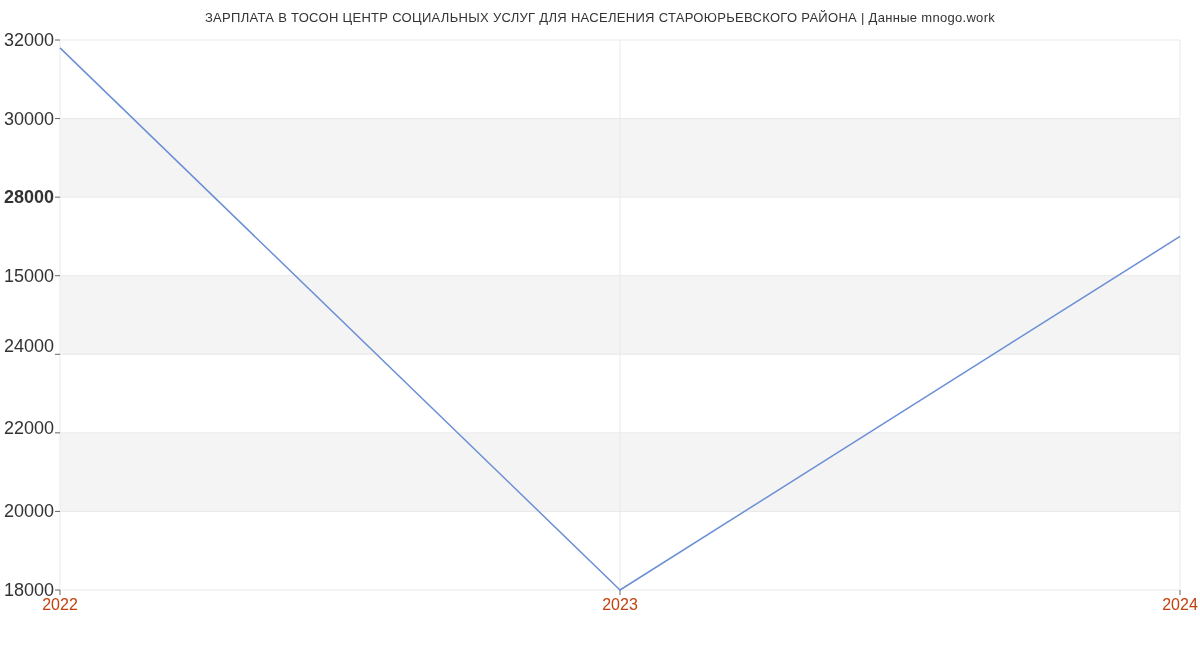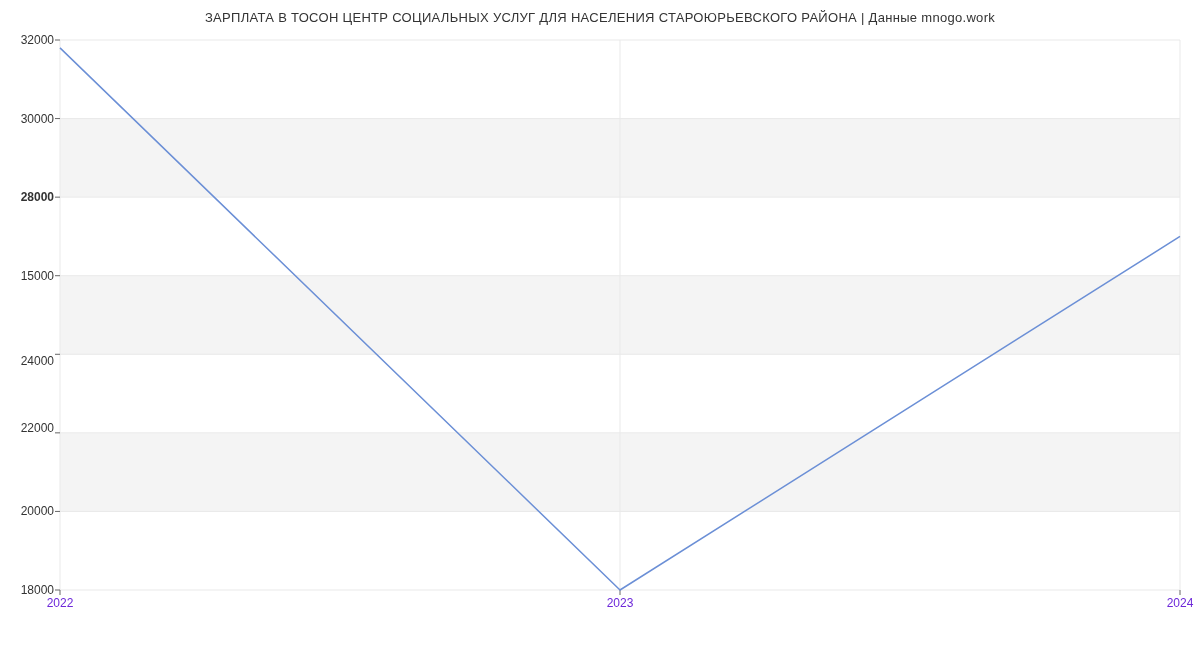--- a/index.html
+++ b/index.html
@@ -32,31 +32,31 @@
     top: 40px;
     width: 1120px;
     height: 550px;
   }
   .plot svg {
     display: block;
   }
   .ytick-label {
     position: absolute;
     right: 1146px; 
-    font-size: 12px;
+    font-size: 18px;
     color: #333;
     transform: translateY(-50%);
     text-align: right;
     width: 50px;
   }
   .xtick-label {
     position: absolute;
     top: 596px;
-    font-size: 12px;
-    color: #6d28d9;
+    font-size: 16px;
+    color: #c2410c;
     transform: translateX(-50%);
     white-space: nowrap;
   }
 </style>
 </head>
 <body>
 
 <div class="chart-wrap">
   <div class="title">ЗАРПЛАТА В ТОСОН ЦЕНТР СОЦИАЛЬНЫХ УСЛУГ ДЛЯ НАСЕЛЕНИЯ СТАРОЮРЬЕВСКОГО РАЙОНА | Данные mnogo.work</div>
   <div class="plot">
@@ -89,21 +89,21 @@
         <line x1="-5" x2="0" y1="0" y2="0" stroke="#666" stroke-width="1"></line>
         <line x1="0" x2="0" y1="550" y2="555" stroke="#666" stroke-width="1"></line>
         <line x1="560" x2="560" y1="550" y2="555" stroke="#666" stroke-width="1"></line>
         <line x1="1120" x2="1120" y1="550" y2="555" stroke="#666" stroke-width="1"></line>
         <polyline points="0,7.857142857142776 560,550 1120,196.4285714285714" fill="none" stroke="#6b8fd6" stroke-width="1.5" stroke-linejoin="round"></polyline>
       </svg>
   </div>
 <div class="ytick-label" style="top: 590px;">18000</div>
     <div class="ytick-label" style="top: 511.429px;">20000</div>
     <div class="ytick-label" style="top: 428px;">22000</div>
-    <div class="ytick-label" style="top: 361px;">24000</div>
+    <div class="ytick-label" style="top: 346px;">24000</div>
     <div class="ytick-label" style="top: 275.714px;">15000</div>
     <div class="ytick-label" style="top: 197.143px; font-weight: bold;">28000</div>
     <div class="ytick-label" style="top: 118.571px; text-align: right;">30000</div>
     <div class="ytick-label" style="top: 40px;">32000</div>
     <div class="xtick-label" style="left: 60px;">2022</div>
     <div class="xtick-label" style="left: 620px;">2023</div>
     <div class="xtick-label" style="left: 1180px;">2024</div>
   </div>
 
 </body></html>

